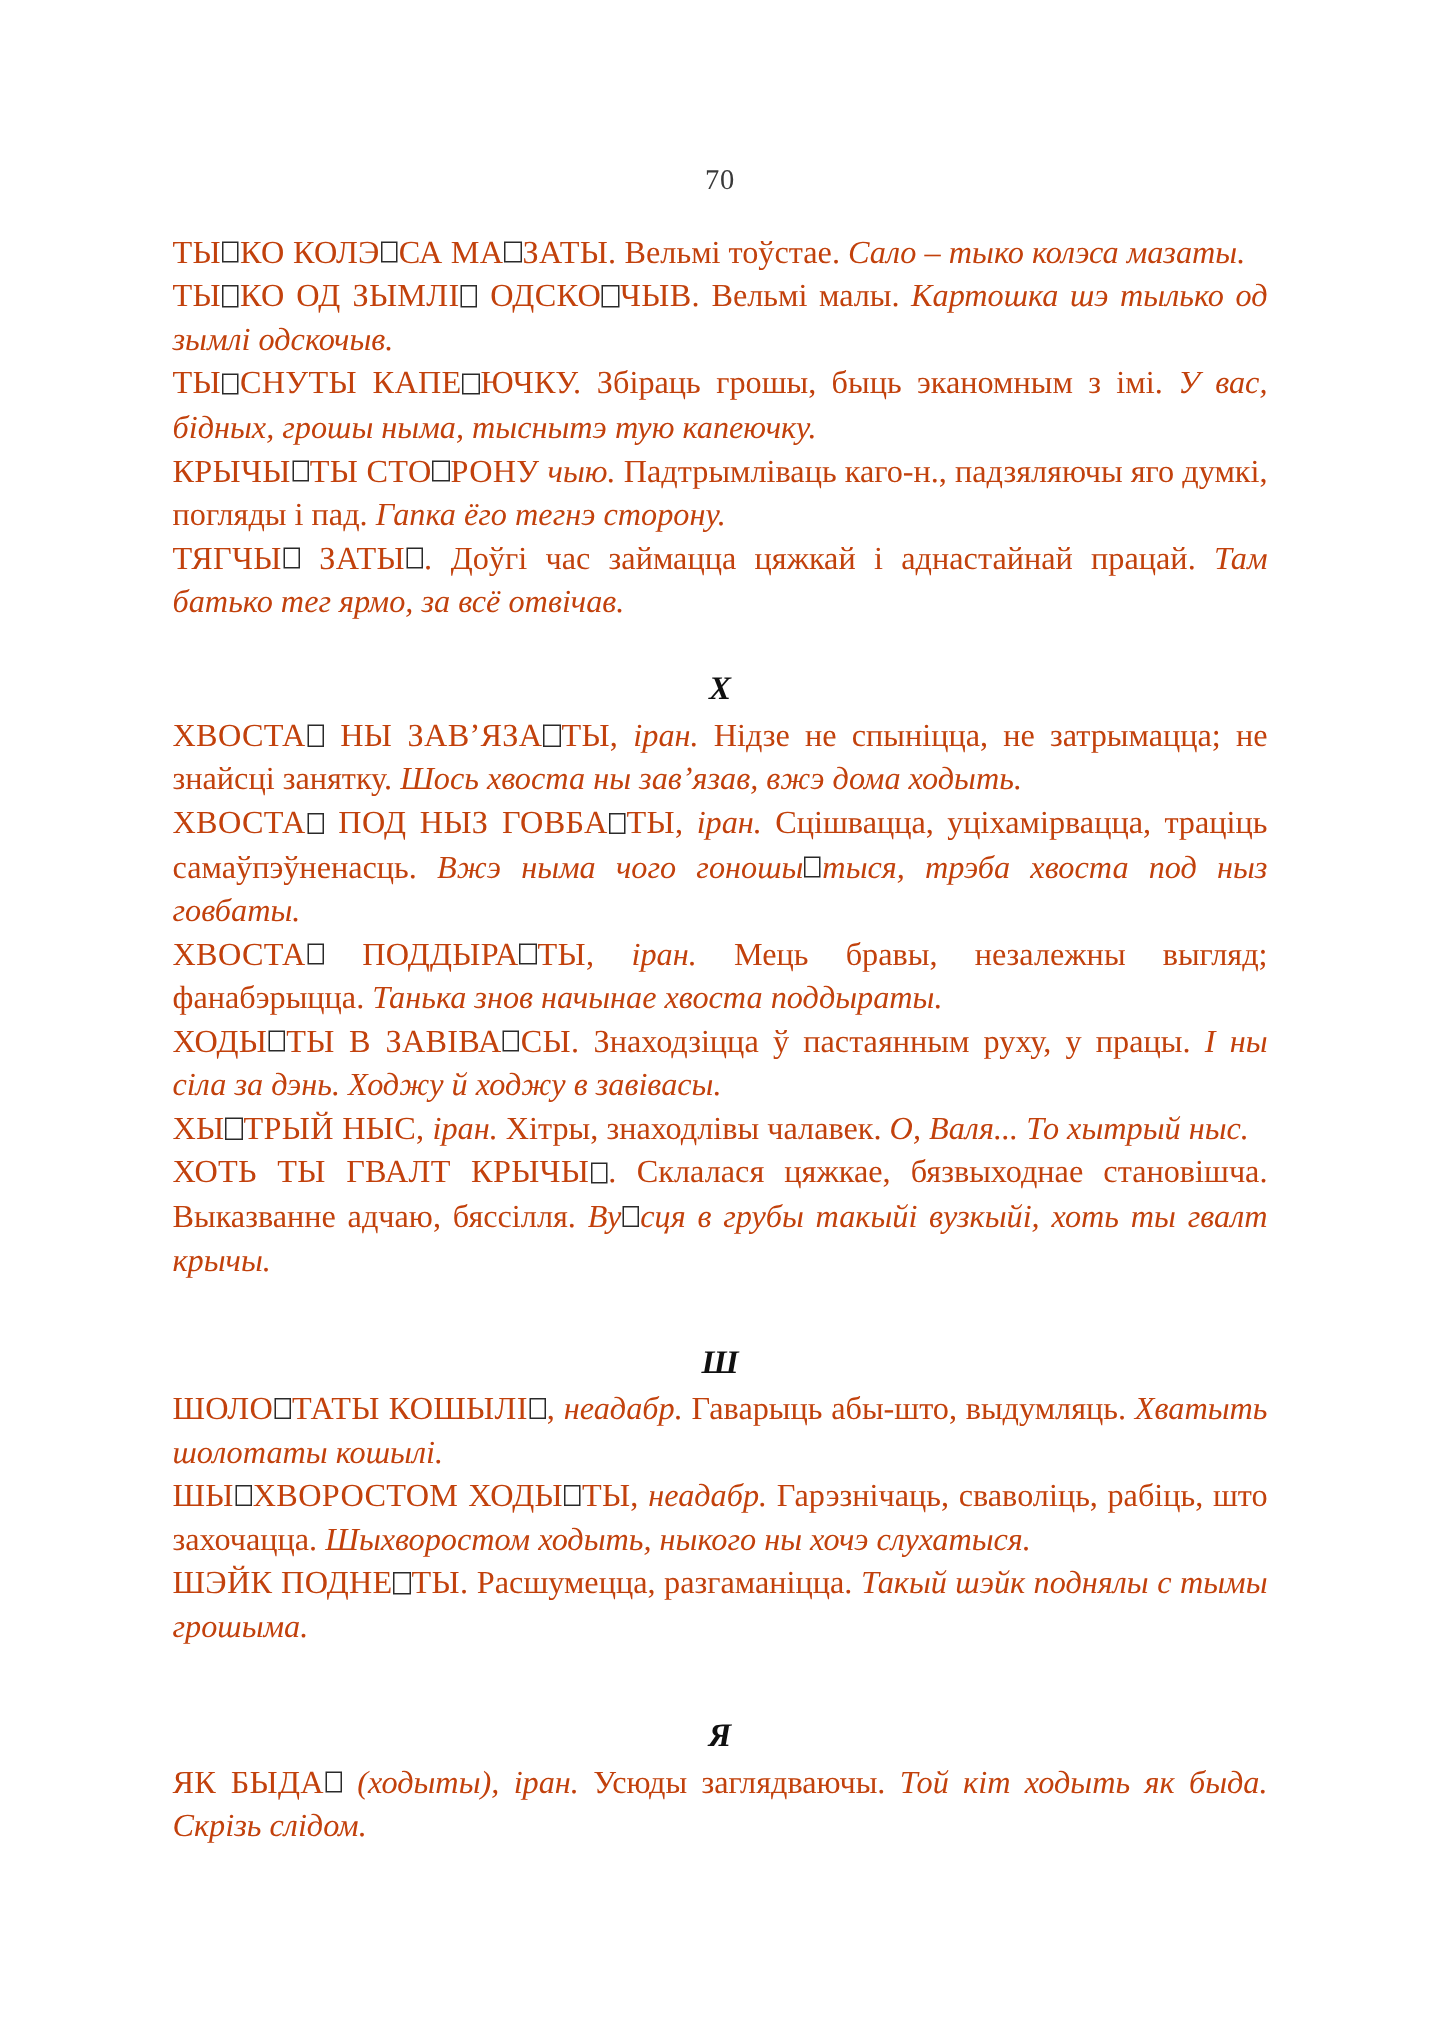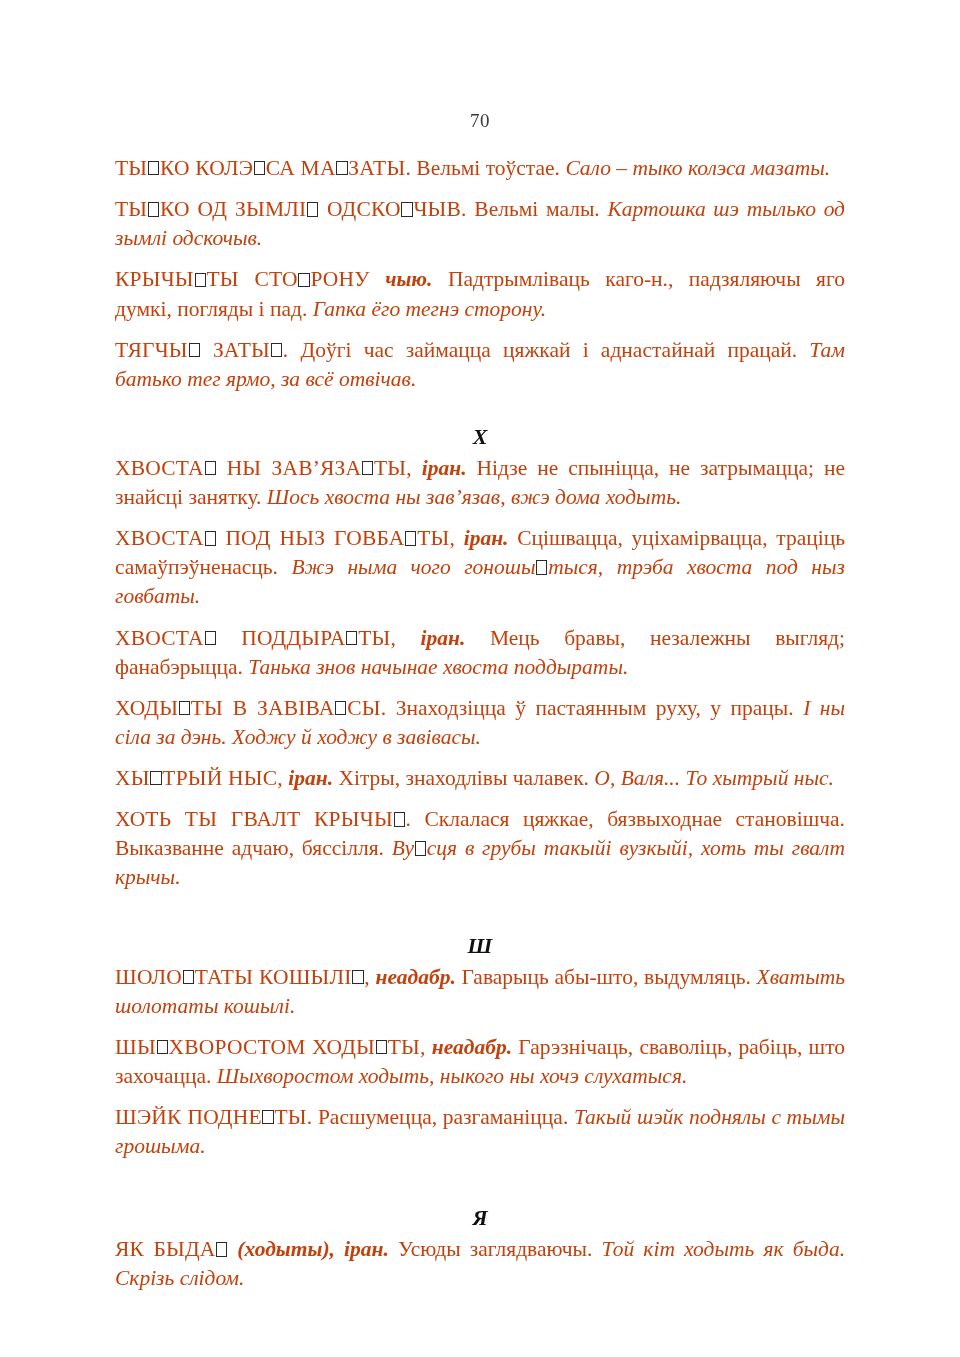--- a/index.html
+++ b/index.html
@@ -39,30 +39,29 @@
     font-size: 21.5px;
     line-height: 1.355;
     text-align: justify;
     text-justify: inter-word;
     text-indent: 0;
     margin: 0;
     color: #c2410c;
     hyphens: none;
   }
 
-  .entry + .entry { margin-top: 12px; }
+  .entry + .entry { margin-top: 0; }
 
   .headword {
     text-transform: none;
     letter-spacing: 0.2px;
   }
 
   .label {
     font-style: italic;
-    font-weight: bold;
   }
 
   .illustration {
     font-style: italic;
   }
 
   .gloss { font-style: normal; }
 
   
   .tofu {
@@ -102,20 +101,23 @@
   <div class="body-block">
 
     <p class="entry">
       <span class="headword"><span>ТЫ</span><span class="tofu"></span><span>КО КОЛЭ</span><span class="tofu"></span><span>СА МА</span><span class="tofu"></span><span>ЗАТЫ.</span></span><span class="gloss"> Вельмі тоўстае. </span><span class="illustration">Сало – тыко колэса мазаты.</span>
     </p>
 
     <p class="entry">
       <span class="headword"><span>ТЫ</span><span class="tofu"></span><span>КО ОД ЗЫМЛІ</span><span class="tofu"></span><span> ОДСКО</span><span class="tofu"></span><span>ЧЫВ.</span></span><span class="gloss"> Вельмі малы. </span><span class="illustration">Картошка шэ тылько од зымлі одскочыв.</span>
     </p>
 
+    <p class="entry">
+      <span class="headword"><span>ТЫ</span><span class="tofu"></span><span>СНУТЫ КАПЕ</span><span class="tofu"></span><span>ЮЧКУ.</span></span><span class="gloss"> Збіраць грошы, быць эканомным з імі. </span><span class="illustration">У вас, бідных, грошы ныма, тыснытэ тую капеючку.</span>
+    </p>
 
     <p class="entry">
       <span class="headword"><span>КРЫЧЫ</span><span class="tofu"></span><span>ТЫ СТО</span><span class="tofu"></span><span>РОНУ</span></span><span class="label"> чыю.</span><span class="gloss"> Падтрымліваць каго-н., падзяляючы яго думкі, погляды і пад. </span><span class="illustration">Гапка ёго тегнэ сторону.</span>
     </p>
 
     <p class="entry">
       <span class="headword"><span>ТЯГЧЫ</span><span class="tofu"></span><span> ЗАТЫ</span><span class="tofu"></span><span>.</span></span><span class="gloss"> Доўгі час займацца цяжкай і аднастайнай працай. </span><span class="illustration">Там батько тег ярмо, за всё отвічав.</span>
     </p>
 
     <p class="section-letter sec-gap-before">Х</p>

